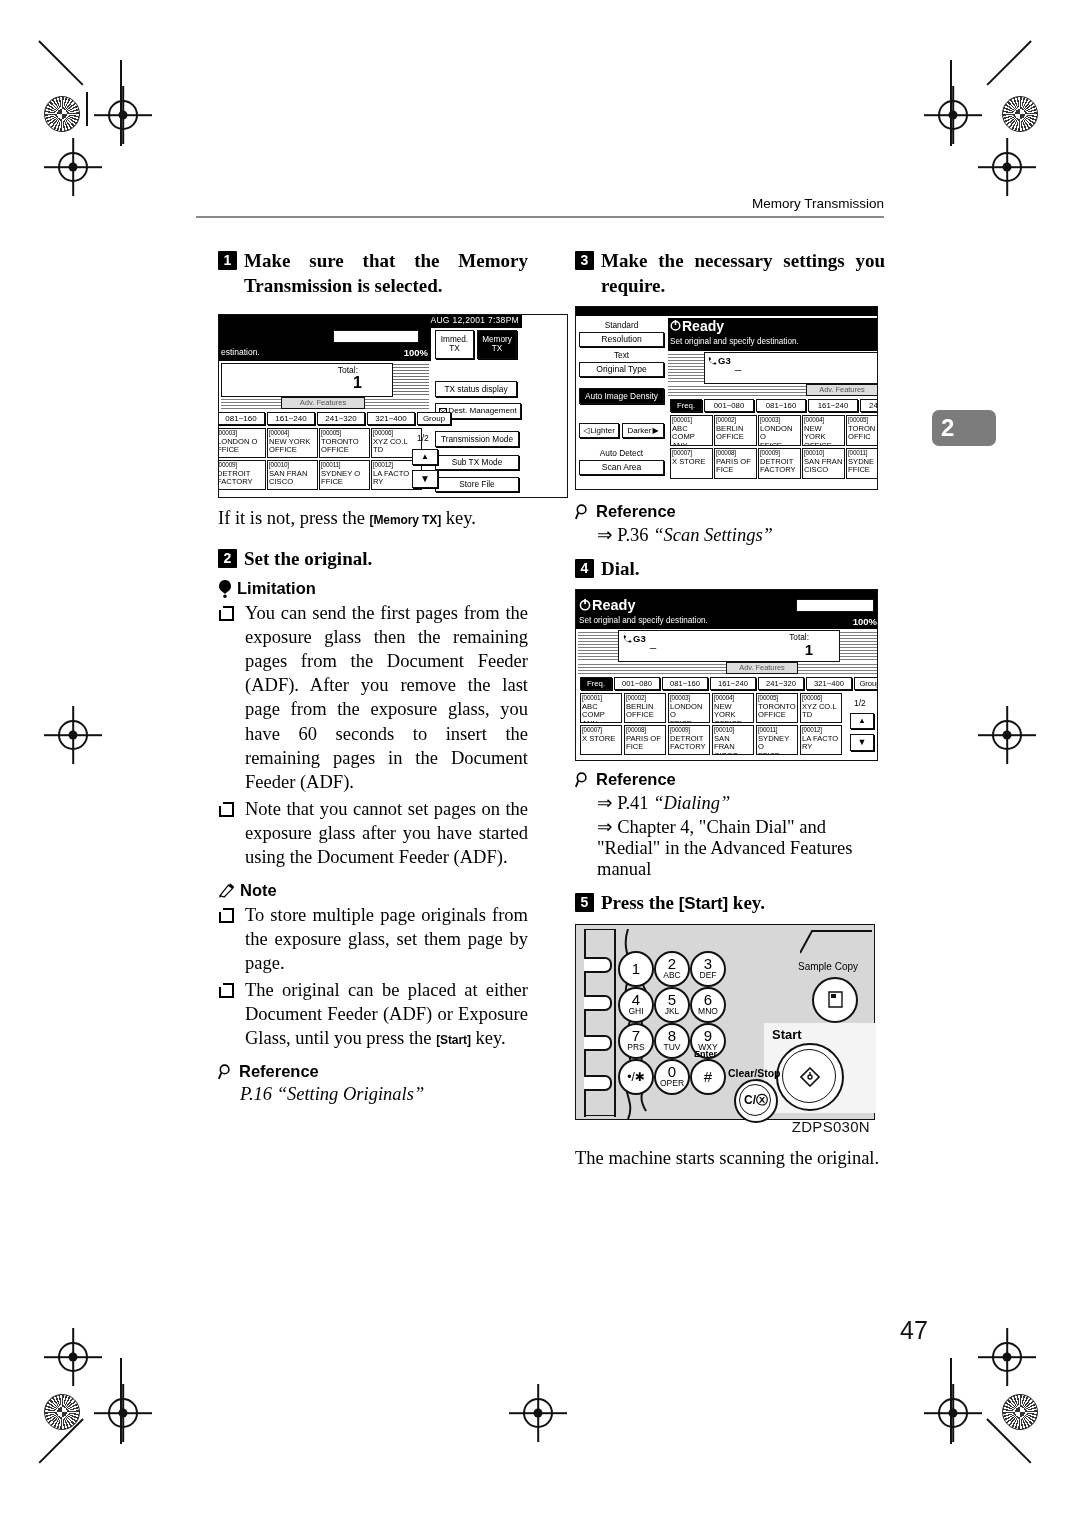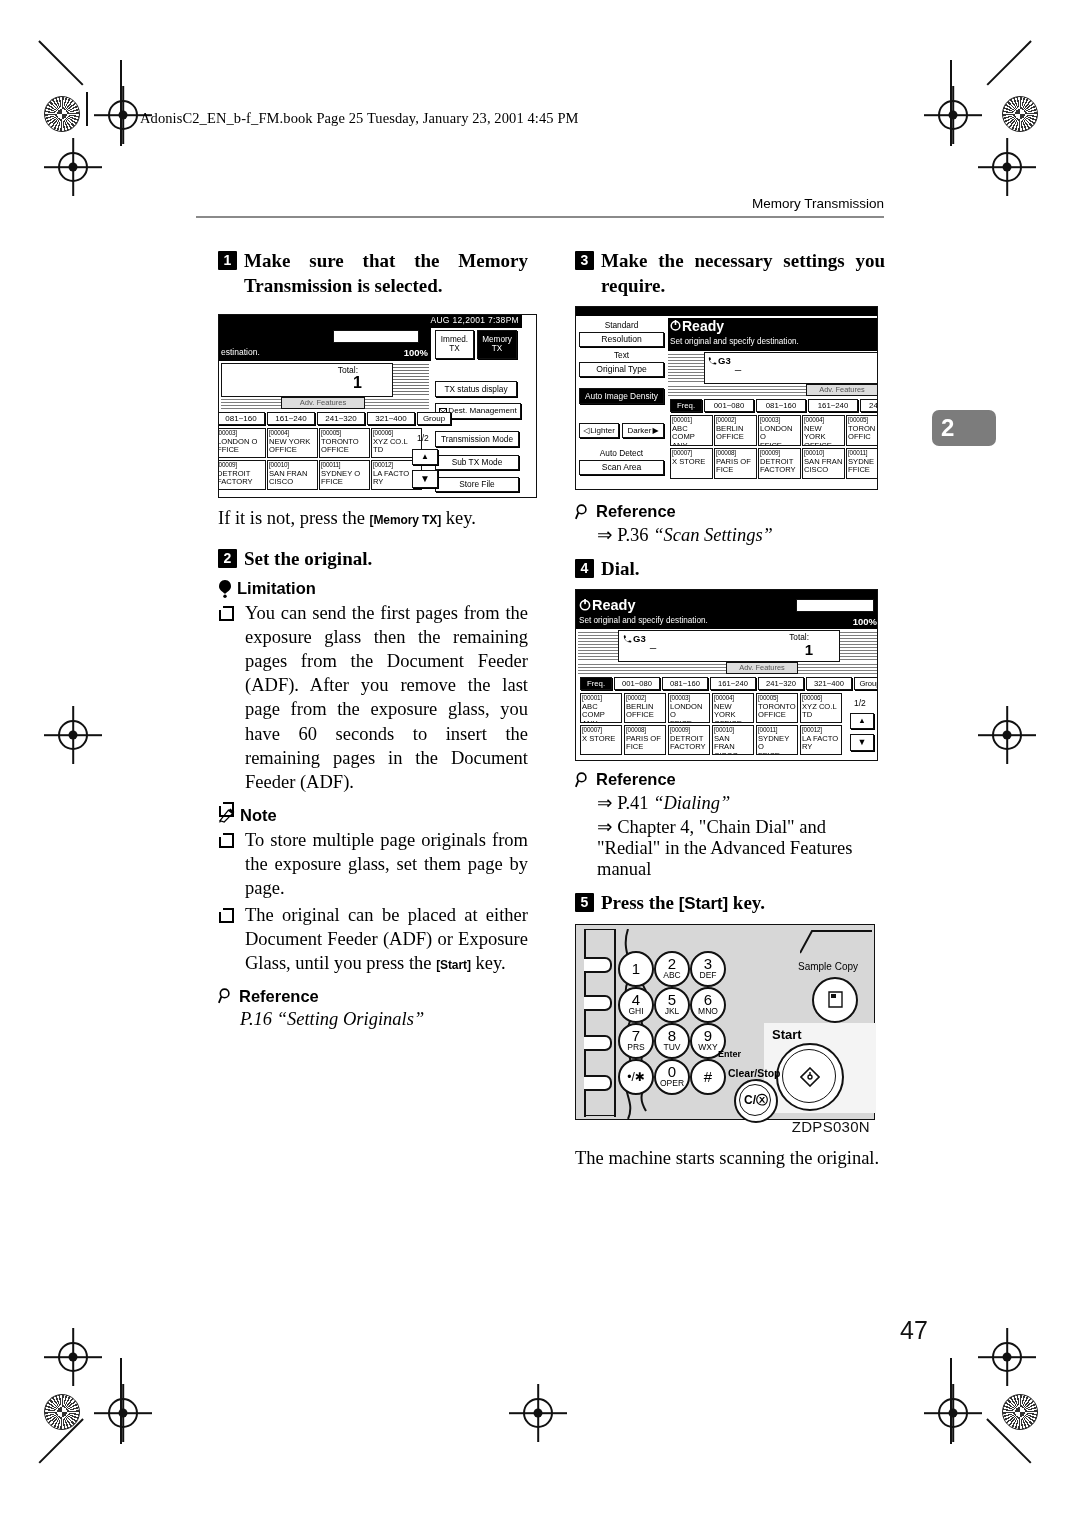--- a/index.html
+++ b/index.html
@@ -167,37 +167,36 @@
   <div class="cornerline" style="left:120px;top:60px;width:1.6px;height:86px;"></div>
   <div class="cornerline" style="left:950px;top:60px;width:1.6px;height:86px;"></div>
   <div class="cornerline" style="left:120px;top:1358px;width:1.6px;height:86px;"></div>
   <div class="cornerline" style="left:950px;top:1358px;width:1.6px;height:86px;"></div>
   <div class="cornerline" style="left:30px;top:62px;width:62px;height:1.6px;transform:rotate(45deg);"></div>
   <div class="cornerline" style="left:978px;top:62px;width:62px;height:1.6px;transform:rotate(-45deg);"></div>
   <div class="cornerline" style="left:30px;top:1440px;width:62px;height:1.6px;transform:rotate(-45deg);"></div>
   <div class="cornerline" style="left:978px;top:1440px;width:62px;height:1.6px;transform:rotate(45deg);"></div>
   <div class="cornerline" style="left:86px;top:92px;width:1.6px;height:34px;"></div>
 
-  <div class="filehdr">AdonisC2_EN_b-f_FM.book  Page 25  Tuesday, January 23, 2001  4:45 PM</div>
 
   <div class="runhead">Memory Transmission</div>
   <div class="hrule"></div>
 
   <div class="chaptab">2</div>
 
   <div class="pagenum">47</div>
 
   <div class="col col-left">
 
     <div class="step">
       <div class="stepnum">1</div>
       <div class="steptxt">Make sure that the Memory Transmission is selected.</div>
     </div>
 
-    <div class="lcd" style="width:319px;height:184px;margin-top:16px;">
+    <div class="lcd" style="width:350px;height:184px;margin-top:16px;">
 
       <div style="position:absolute;left:0;top:0;width:303px;height:13px;background:#000;">
         <div class="stamp">AUG  12,2001  7:38PM</div>
       </div>
 
       <div style="position:absolute;left:0;top:13px;width:212px;height:33px;background:#000;color:#fff;">
         <div style="position:absolute;left:2px;top:19px;font-size:8.5px;">estination.</div>
         <div class="btn sh" style="position:absolute;left:114px;top:2px;width:86px;height:13px;font-size:8.5px;">
           <span>Information</span>
           </div>
@@ -314,21 +313,21 @@
     <div class="callout" style="margin-top:2px;">
       <div class="callout-hd">
         <svg width="14" height="18" viewBox="0 0 14 18">
           <path d="M7 0 C3 0 1 3.2 1 6.4 C1 9.6 4.6 11.8 7 13.8 C9.4 11.8 13 9.6 13 6.4 C13 3.2 11 0 7 0 Z" fill="#000"></path>
           <circle cx="7" cy="16.2" r="1.7" fill="#000"></circle>
           </svg>
         <span>Limitation</span>
       </div>
       <ul class="bullets">
         <li><span class="bsq"></span><span>You can send the first pages from the exposure glass then the remaining pages from the Document Feeder (ADF). After you remove the last page from the exposure glass, you have 60 seconds to insert the remaining pages in the Document Feeder (ADF).</span></li>
-        <li><span class="bsq"></span></li>
+        <li><span class="bsq"></span><span>Note that you cannot set pages on the exposure glass after you have started using the Document Feeder (ADF).</span></li>
       </ul>
     </div>
 
     <div class="callout">
       <div class="callout-hd">
         <svg width="17" height="15" viewBox="0 0 17 15">
           <path d="M2 12.6 L10.4 2.2 L14.6 5.4 L6.2 14 Z" fill="#fff" stroke="#000" stroke-width="1.2"></path>
           <path d="M10.4 2.2 L12.4 0.6 L16.4 3.9 L14.6 5.4 Z" fill="#000"></path>
           <path d="M2 12.6 L0.8 14.6 L3.6 14 Z" fill="#000"></path>
           </svg>
@@ -650,21 +649,21 @@
       <div class="kcirc" style="left:42px;top:134px;width:32px;height:32px;">
         <span class="kd" style="font-size:12px;">•/✱</span>
         </div>
       <div class="kcirc" style="left:78px;top:134px;width:32px;height:32px;">
         <span class="kd">0</span>
         <span class="kl">OPER</span>
         </div>
       <div class="kcirc" style="left:114px;top:134px;width:32px;height:32px;">
         <span class="kd">#</span>
         </div>
-      <div style="position:absolute;left:118px;top:124px;font-size:9px;font-family:'Liberation Sans',sans-serif;font-weight:bold;margin-left:24px;">Enter</div>
+      <div style="position:absolute;left:118px;top:124px;font-size:9px;font-family:'Liberation Sans',sans-serif;font-weight:bold;">Enter</div>
 
       <div style="position:absolute;left:222px;top:36px;font-size:10px;font-family:'Liberation Sans',sans-serif;">Sample  Copy</div>
       <div class="kcirc" style="left:236px;top:52px;width:42px;height:42px;">
         <svg width="15" height="17" viewBox="0 0 15 17">
           <path d="M1 1 H14 V16 H1 Z" fill="none" stroke="#111" stroke-width="1.4"></path>
           <path d="M3 3 H8 V7 H3 Z" fill="#111"></path>
           </svg>
         </div>
 
       <div class="startbox" style="left:188px;top:98px;width:112px;height:90px;"></div>

